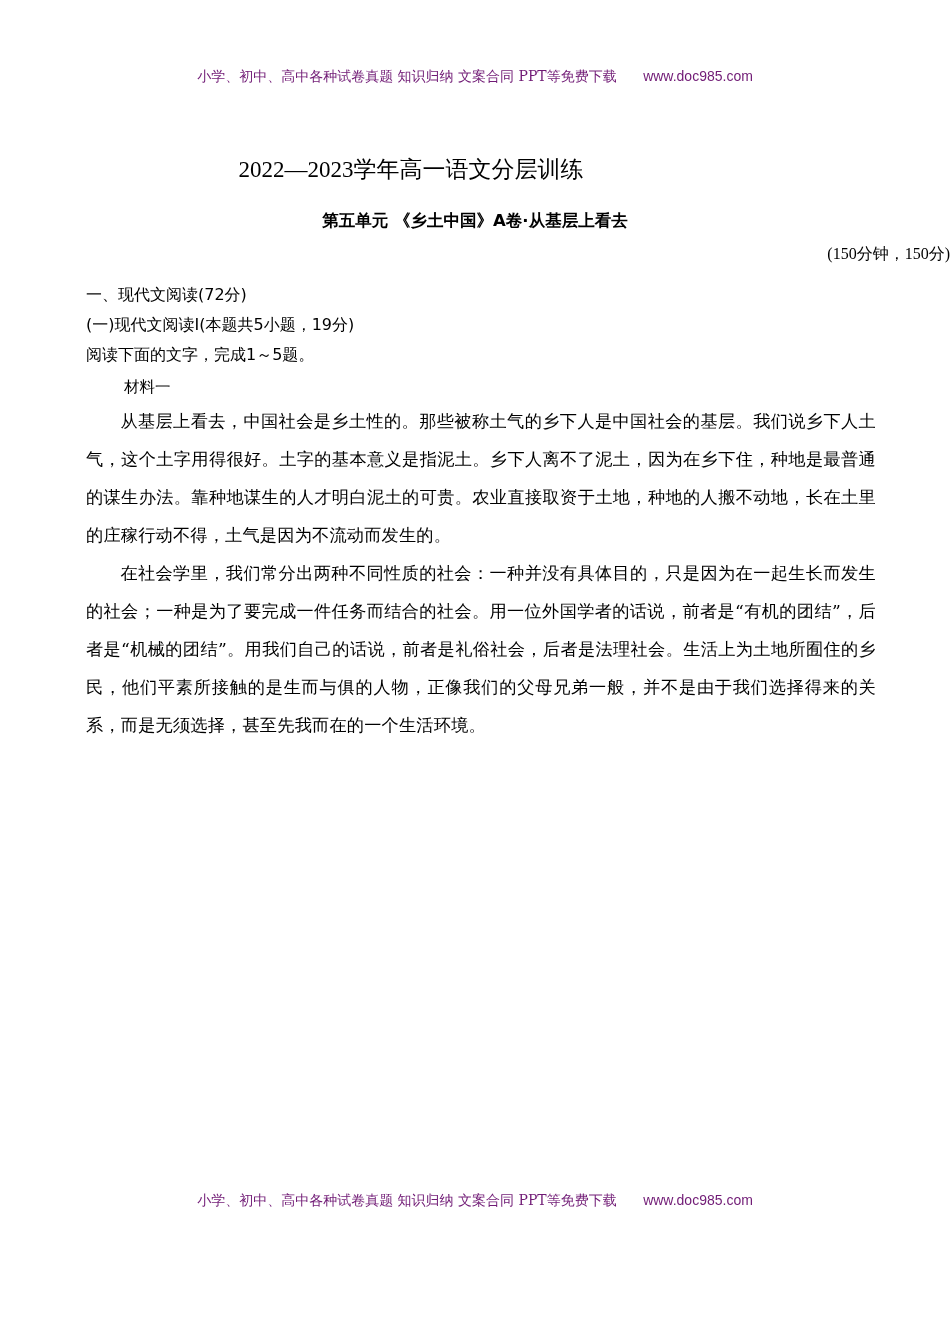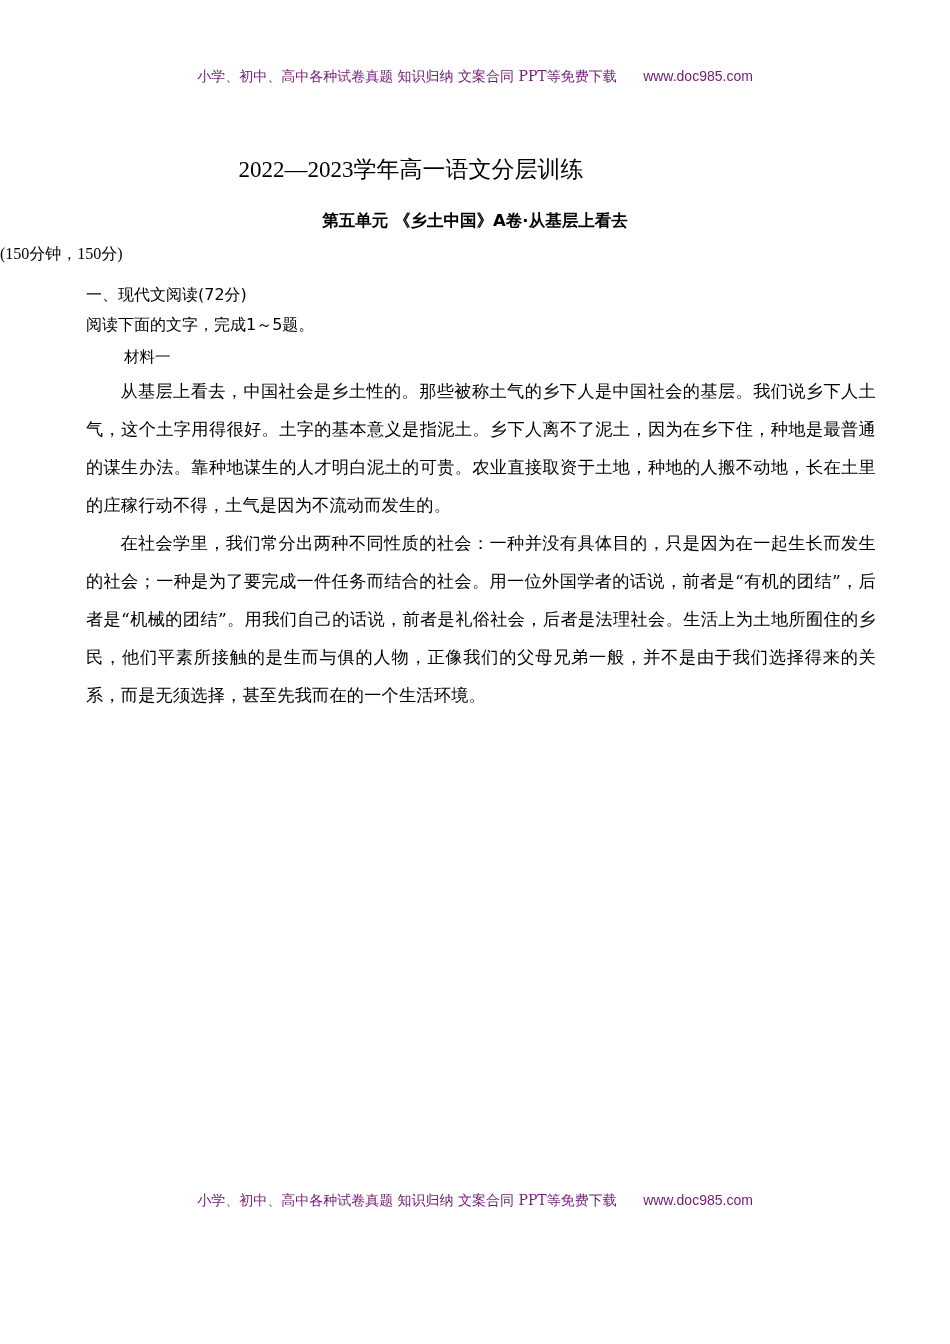--- a/index.html
+++ b/index.html
@@ -13,21 +13,21 @@
   .banner-site { font-family: "Liberation Sans", sans-serif; font-size: 14px; margin-left: 22px; }
   .title {
     position: absolute; top: 154px; left: 0; width: 822px; text-align: center;
     font-family: "Liberation Serif", "DejaVu Serif", serif; font-size: 23px; font-weight: normal;
   }
   .subtitle {
     position: absolute; top: 210px; left: 0; width: 950px; text-align: center;
     font-family: "DejaVu Sans", sans-serif; font-size: 16.5px; font-weight: bold;
   }
   .time-note {
-    position: absolute; top: 244px; left: 0; width: 950px; text-align: left;
+    position: absolute; top: 244px; left: 0; width: 950px; text-align: right;
     font-family: "Liberation Serif", "DejaVu Serif", serif; font-size: 16px;
   }
   .content { position: absolute; left: 86px; top: 280px; width: 790px;
     font-family: "DejaVu Serif", serif; }
   .section-line { font-size: 16.5px; height: 30px; line-height: 30px; font-family: "Liberation Serif", "DejaVu Serif", serif; }
   .section-line.bold-ish { font-family: "DejaVu Sans", sans-serif; font-size: 16px; }
   .material-label { font-size: 15.5px; line-height: 30px; height: 30px; padding-left: 38px; margin-top: 2px; }
   .para { font-size: 17.2px; line-height: 38px; text-indent: 2em; text-align: justify; margin: 0; letter-spacing: 0.2px; }
 </style>
 </head>
@@ -37,20 +37,21 @@
   <span>小学、初中、高中各种试卷真题 知识归纳 文案合同 PPT等免费下载</span>
   <span class="banner-site">www.doc985.com</span>
 </div>
 
 <h1 class="title" style="margin:0;">2022—2023学年高一语文分层训练</h1>
 <div class="subtitle">第五单元 《乡土中国》A卷·从基层上看去</div>
 <div class="time-note">(150分钟，150分)</div>
 
 <div class="content">
   <div class="section-line bold-ish">一、现代文阅读(72分)</div>
+  <div class="section-line bold-ish">(一)现代文阅读Ⅰ(本题共5小题，19分)</div>
   <div class="section-line bold-ish">阅读下面的文字，完成1～5题。</div>
   <div class="material-label">材料一</div>
   <p class="para">从基层上看去，中国社会是乡土性的。那些被称土气的乡下人是中国社会的基层。我们说乡下人土气，这个土字用得很好。土字的基本意义是指泥土。乡下人离不了泥土，因为在乡下住，种地是最普通的谋生办法。靠种地谋生的人才明白泥土的可贵。农业直接取资于土地，种地的人搬不动地，长在土里的庄稼行动不得，土气是因为不流动而发生的。</p>
   <p class="para">在社会学里，我们常分出两种不同性质的社会：一种并没有具体目的，只是因为在一起生长而发生的社会；一种是为了要完成一件任务而结合的社会。用一位外国学者的话说，前者是“有机的团结”，后者是“机械的团结”。用我们自己的话说，前者是礼俗社会，后者是法理社会。生活上为土地所囿住的乡民，他们平素所接触的是生而与俱的人物，正像我们的父母兄弟一般，并不是由于我们选择得来的关系，而是无须选择，甚至先我而在的一个生活环境。</p>
 </div>
 
 <div class="footer-banner">
   <span>小学、初中、高中各种试卷真题 知识归纳 文案合同 PPT等免费下载</span>
   <span class="banner-site">www.doc985.com</span>
 </div>

